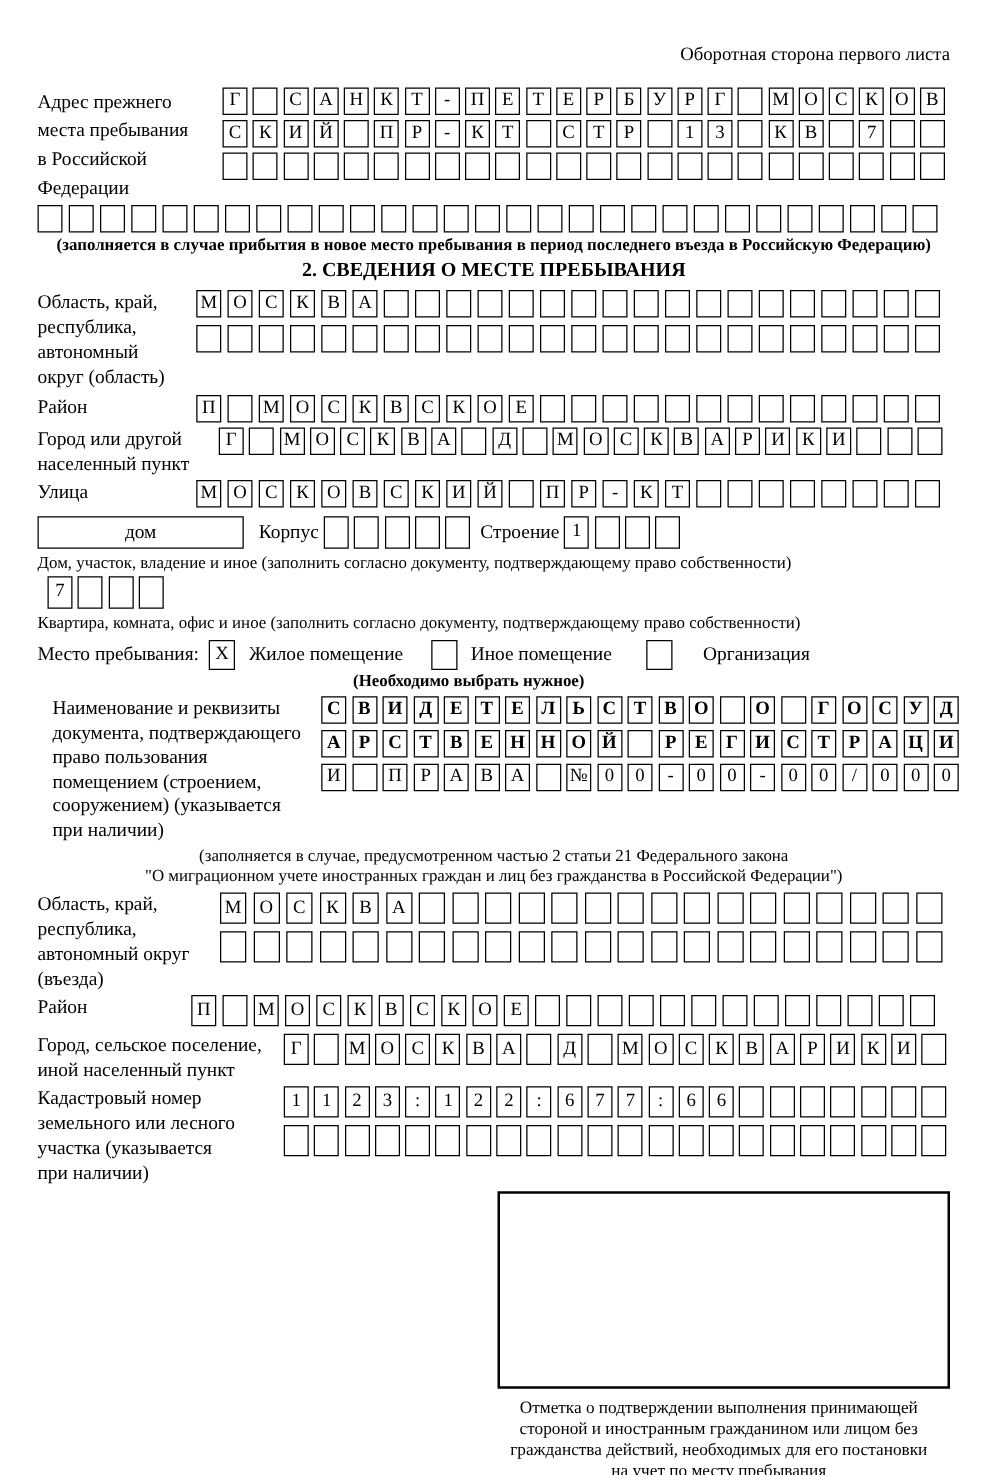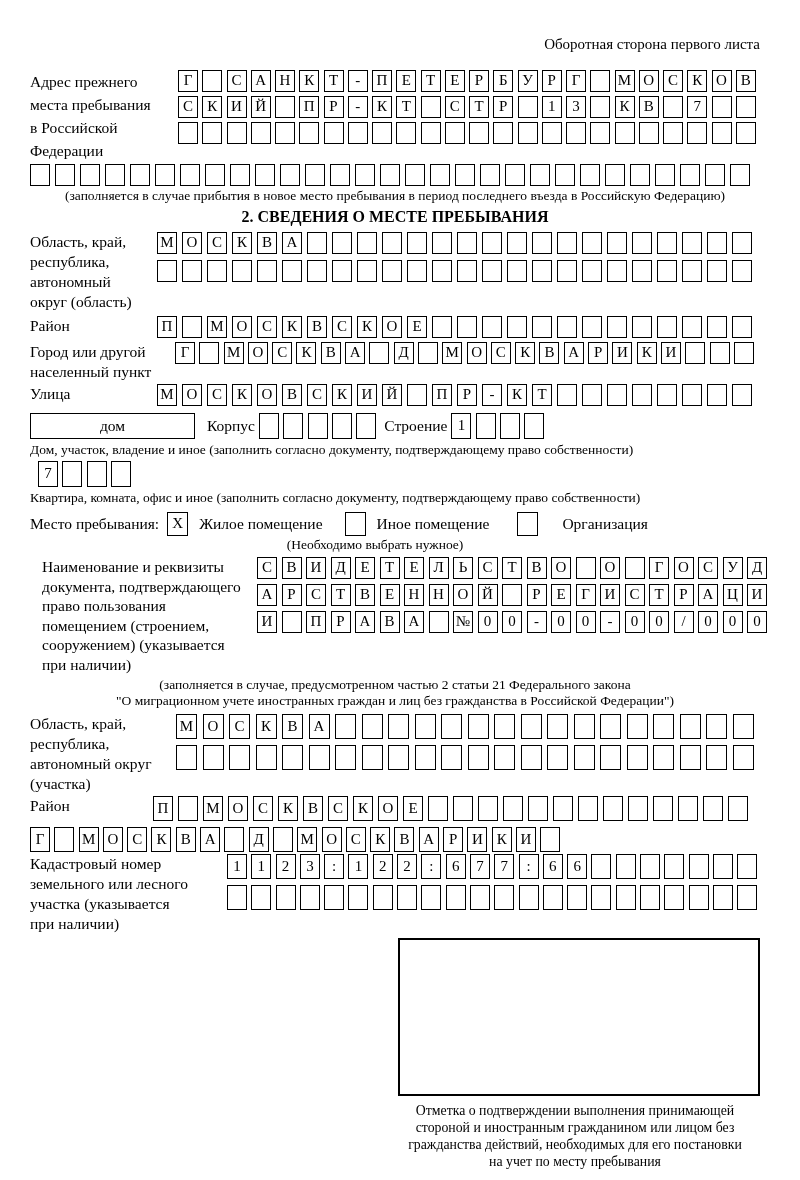--- a/index.html
+++ b/index.html
@@ -18,21 +18,21 @@
         border:1.5px solid #000;margin-right:4.25px;font-size:15px;line-height:19px;
         text-align:center;vertical-align:top;
         font-family:"Liberation Serif","DejaVu Serif",serif;}
   .g5 .cell{margin-right:5px;}
   .g43 .cell{width:20px;margin-right:4.3px;}
   .g45 .cell{margin-right:4.5px;}
   .wtall .cell{width:21px;height:25px;line-height:22px;margin-right:5.5px;}
   .tall .cell{height:25px;line-height:22px;}
   .hcell .cell{height:26px;line-height:23px;}
   .mb2{margin-bottom:2px;} .mb3{margin-bottom:3px;} .mb4{margin-bottom:4px;}
-  .mb5{margin-bottom:5px;} .mb6{margin-bottom:6px;} .mb7{margin-bottom:7px;}
+  .mb5{margin-bottom:5px;font-weight:bold;} .mb6{margin-bottom:6px;} .mb7{margin-bottom:7px;}
   .mt2{margin-top:2px;}
   .h2{font-weight:bold;text-align:center;font-size:16px;line-height:18px;}
   .cap{font-size:13.5px;line-height:14px;}
   .center{text-align:center;}
   .wbox{box-sizing:border-box;border:1.6px solid #000;height:26px;display:flex;
         align-items:center;justify-content:center;font-size:15.5px;flex-shrink:0;}
   .wb165{width:165px;} .wb200{width:200px;}
   .ilab{font-size:15.5px;line-height:26px;margin:0 4px;flex-shrink:0;}
   .gap8{width:8px;flex-shrink:0;}
   .stay{display:flex;align-items:center;font-size:15.5px;line-height:24px;}
@@ -151,34 +151,38 @@
   </div>
 
   <div class="cap center mb2">(заполняется в случае, предусмотренном частью 2 статьи 21 Федерального закона</div>
   <div class="cap center mb6">"О миграционном учете иностранных граждан и лиц без гражданства в Российской Федерации")</div>
 
   <div class="frow mb2">
     <div class="lab w146">
       <div>Область, край,</div>
       <div>республика,</div>
       <div>автономный округ</div>
-      <div>(участка)</div>
+      <div>(въезда)</div>
     </div>
     <div class="rows">
       <div class="cr wtall mb6"><span class="cell">М</span><span class="cell">О</span><span class="cell">С</span><span class="cell">К</span><span class="cell">В</span><span class="cell">А</span><span class="cell"></span><span class="cell"></span><span class="cell"></span><span class="cell"></span><span class="cell"></span><span class="cell"></span><span class="cell"></span><span class="cell"></span><span class="cell"></span><span class="cell"></span><span class="cell"></span><span class="cell"></span><span class="cell"></span><span class="cell"></span><span class="cell"></span><span class="cell"></span></div>
       <div class="cr wtall"><span class="cell"></span><span class="cell"></span><span class="cell"></span><span class="cell"></span><span class="cell"></span><span class="cell"></span><span class="cell"></span><span class="cell"></span><span class="cell"></span><span class="cell"></span><span class="cell"></span><span class="cell"></span><span class="cell"></span><span class="cell"></span><span class="cell"></span><span class="cell"></span><span class="cell"></span><span class="cell"></span><span class="cell"></span><span class="cell"></span><span class="cell"></span><span class="cell"></span></div>
     </div>
   </div>
 
   <div class="frow mb6">
     <div class="lab w123">Район</div>
     <div class="cr g5 tall"><span class="cell">П</span><span class="cell"></span><span class="cell">М</span><span class="cell">О</span><span class="cell">С</span><span class="cell">К</span><span class="cell">В</span><span class="cell">С</span><span class="cell">К</span><span class="cell">О</span><span class="cell">Е</span><span class="cell"></span><span class="cell"></span><span class="cell"></span><span class="cell"></span><span class="cell"></span><span class="cell"></span><span class="cell"></span><span class="cell"></span><span class="cell"></span><span class="cell"></span><span class="cell"></span><span class="cell"></span><span class="cell"></span></div>
   </div>
 
   <div class="frow mb2">
+    <div class="lab w197">
+      <div>Город, сельское поселение,</div>
+      <div>иной населенный пункт</div>
+    </div>
     <div class="cr g43 tall"><span class="cell">Г</span><span class="cell"></span><span class="cell">М</span><span class="cell">О</span><span class="cell">С</span><span class="cell">К</span><span class="cell">В</span><span class="cell">А</span><span class="cell"></span><span class="cell">Д</span><span class="cell"></span><span class="cell">М</span><span class="cell">О</span><span class="cell">С</span><span class="cell">К</span><span class="cell">В</span><span class="cell">А</span><span class="cell">Р</span><span class="cell">И</span><span class="cell">К</span><span class="cell">И</span><span class="cell"></span></div>
   </div>
 
   <div class="frow mb4">
     <div class="lab w197">
       <div>Кадастровый номер</div>
       <div>земельного или лесного</div>
       <div>участка (указывается</div>
       <div>при наличии)</div>
     </div>

